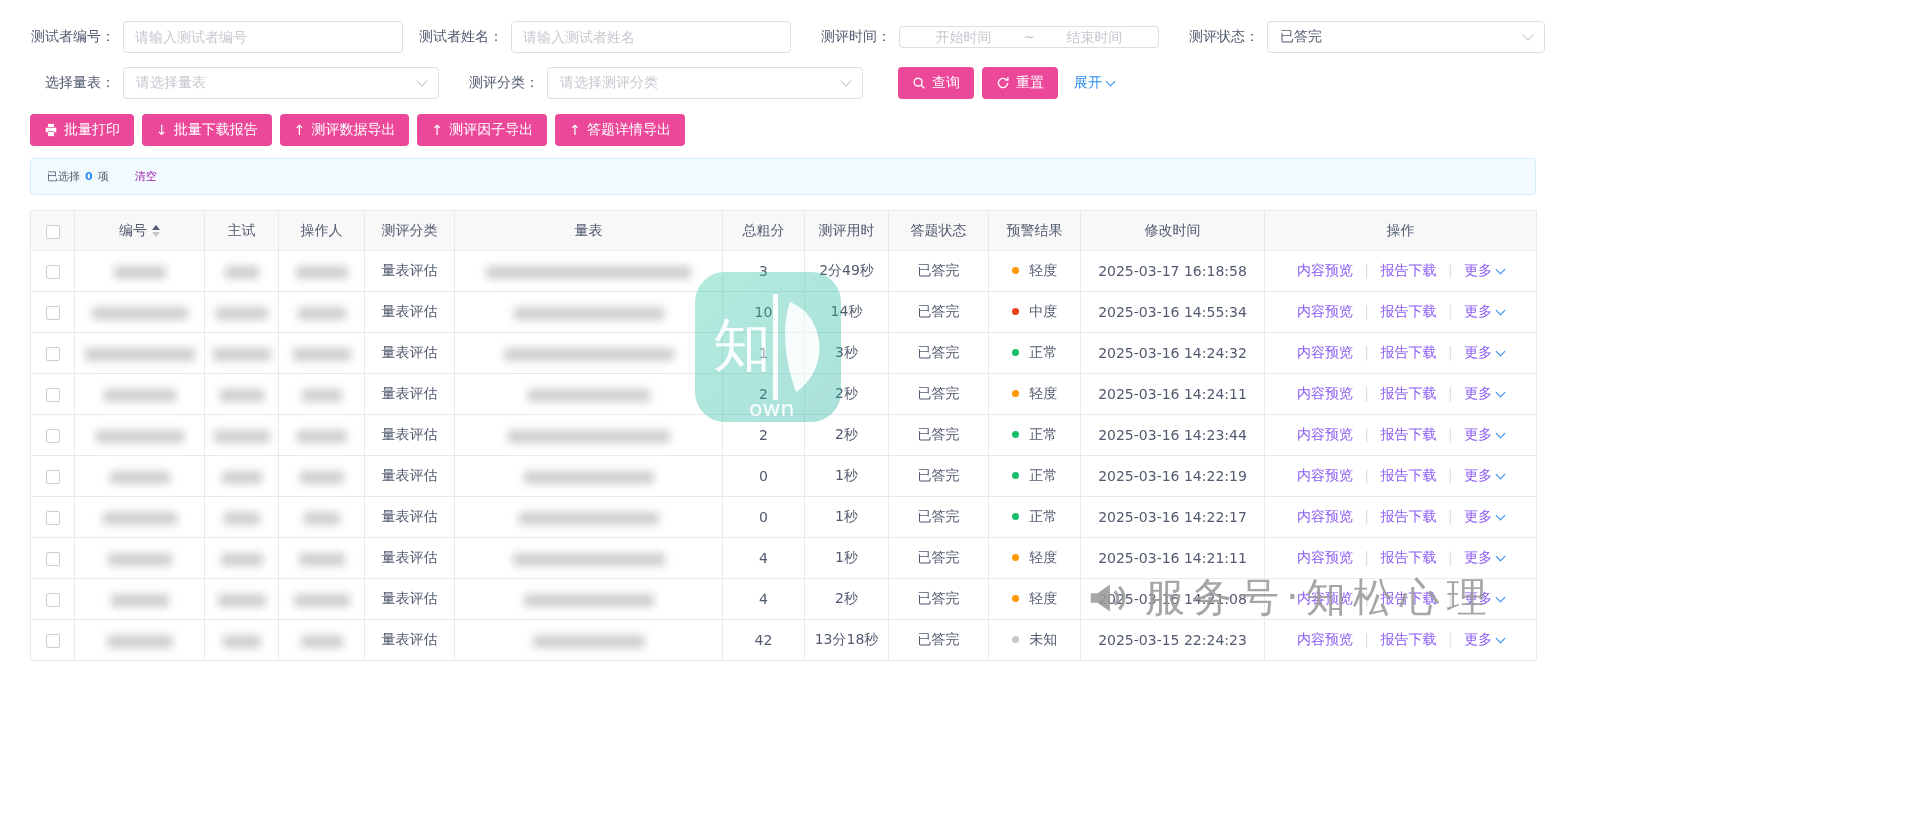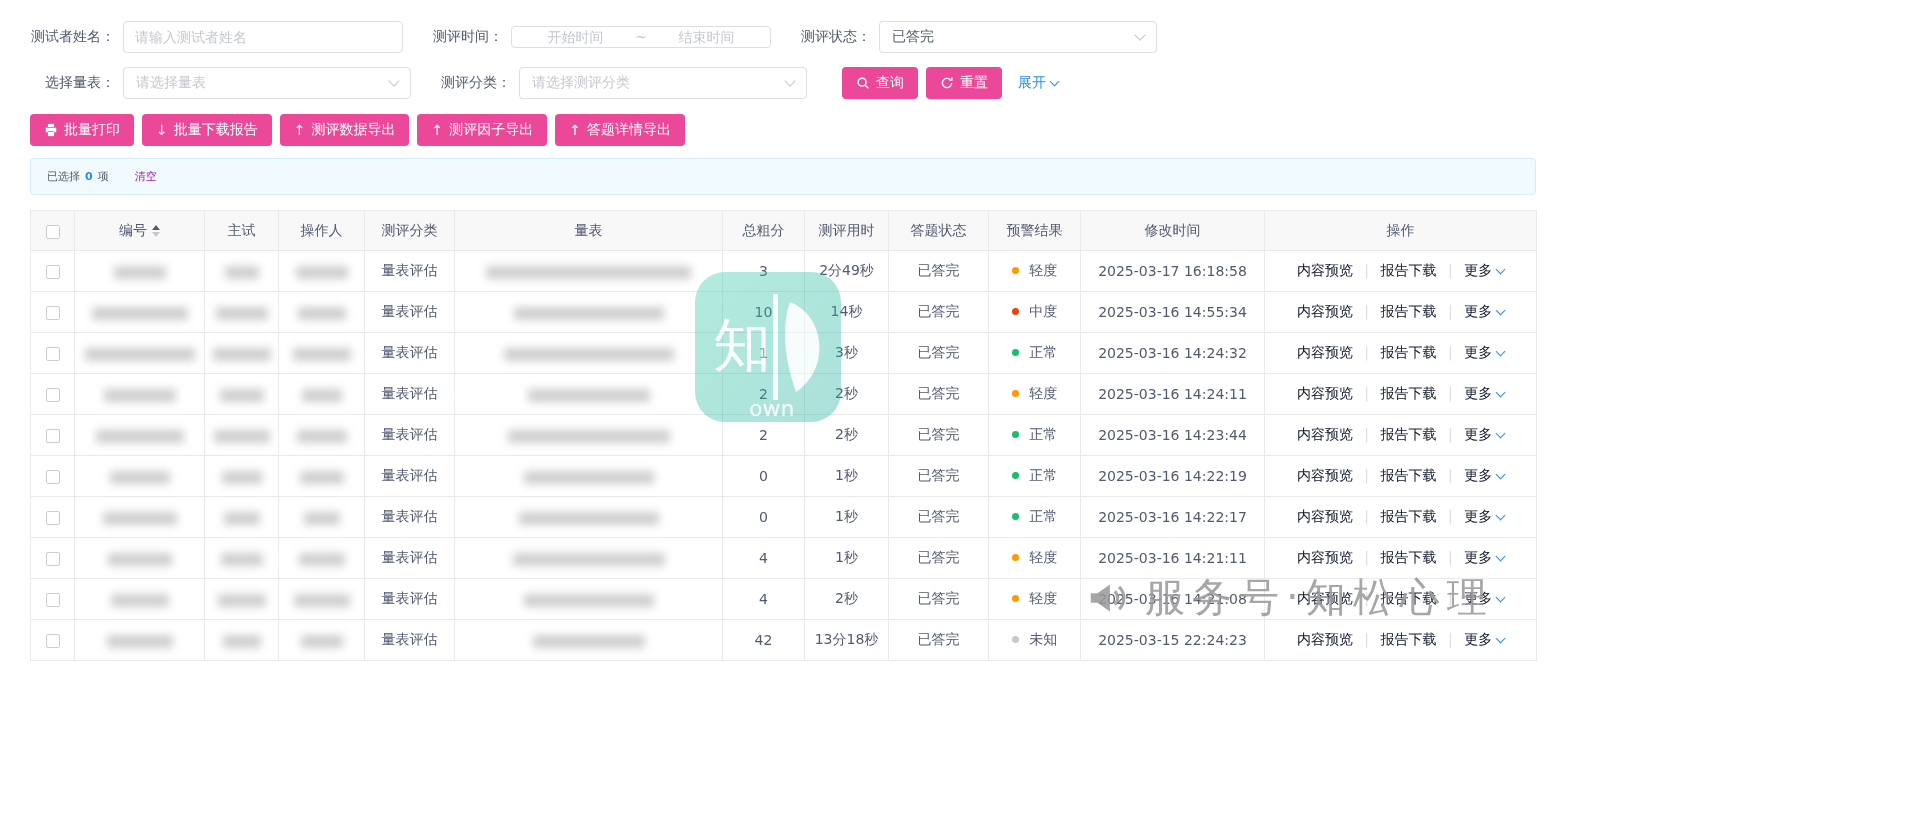--- a/index.html
+++ b/index.html
@@ -11,21 +11,21 @@
   .filter-row.r1 { margin-top:21px; }
   .filter-row.r2 { margin-top:14px; }
   .filter-item { display:flex; align-items:center; margin-right:15px; }
   .fl-label { width:85px; text-align:right; font-size:14px; color:#515a6e; margin-right:8px; flex-shrink:0; white-space:nowrap; }
   .fl-input { width:280px; height:32px; border:1px solid #dcdee2; border-radius:4px; padding:0 11px; font-size:14px; color:#515a6e; outline:none; font-family:inherit; }
   .fl-input::placeholder { color:#c5c8ce; }
   .date-range { width:260px; height:22px; border:1px solid #dcdee2; border-radius:4px; display:flex; align-items:center; padding:0 8px; }
   .dr-input { flex:1; border:none; outline:none; text-align:center; font-size:14px; color:#515a6e; width:100px; font-family:inherit; }
   .dr-input::placeholder { color:#c5c8ce; }
   .dr-sep { color:#c5c8ce; font-size:14px; padding:0 4px; }
-  .select { width:288px; height:32px; border:1px solid #dcdee2; border-radius:4px; display:flex; align-items:center; justify-content:space-between; padding:0 12px; background:#fff; cursor:pointer; }
+  .select { width:316px; height:32px; border:1px solid #dcdee2; border-radius:4px; display:flex; align-items:center; justify-content:space-between; padding:0 12px; background:#fff; cursor:pointer; }
   .select.wide { width:278px; }
   .select-value { font-size:14px; color:#515a6e; }
   .select-placeholder { font-size:14px; color:#c5c8ce; }
   .chev { display:inline-block; width:7px; height:7px; border-right:1.5px solid currentColor; border-bottom:1.5px solid currentColor; transform:rotate(45deg); position:relative; top:-2px; }
   .chev-gray { color:#c5c8ce; width:8px; height:8px; }
   .chev-blue { color:#2d8cf0; margin-left:5px; }
 
   .btn { display:inline-flex; align-items:center; gap:6px; height:32px; padding:0 14px; border:none; border-radius:4px; font-size:14px; cursor:pointer; font-family:inherit; white-space:nowrap; }
   .btn-primary { background:#ec4899; color:#fff; }
   .btn-query { margin-left:20px; }
@@ -47,36 +47,40 @@
   .grid th, .grid td { border:1px solid #e8eaec; text-align:center; font-size:14px; color:#515a6e; overflow:hidden; white-space:nowrap; }
   .grid th { background:#f8f8f9; height:40px; font-weight:400; }
   .grid td { height:41px; background:#fff; }
   .th-inner { display:inline-flex; align-items:center; gap:5px; }
   .carets { display:inline-flex; flex-direction:column; align-items:center; cursor:pointer; }
   .caret-up { width:0; height:0; border-left:4px solid transparent; border-right:4px solid transparent; border-bottom:5px solid #515a6e; margin-bottom:2px; }
   .caret-down { width:0; height:0; border-left:4px solid transparent; border-right:4px solid transparent; border-top:5px solid #c5c8ce; }
   .checkbox { display:inline-block; width:14px; height:14px; border:1px solid #c9cdd4; border-radius:2px; background:#fff; vertical-align:middle; cursor:pointer; }
   .blur { display:inline-block; height:13px; background:#c2c2c2; border-radius:2px; filter:blur(4px); opacity:.8; vertical-align:middle; }
   .dot { display:inline-block; width:7px; height:7px; border-radius:50%; margin-right:6px; vertical-align:middle; position:relative; top:-1px; }
-  .op-link { color:#0f172a; text-decoration:none; cursor:pointer; }
+  .op-link { color:#8b5cf6; text-decoration:none; cursor:pointer; }
   .op-sep { color:#dcdee2; margin:0 7px; }
   .more-link { display:inline-flex; align-items:center; }
 
   
   .wm { position:absolute; pointer-events:none; user-select:none; z-index:5; }
   .wm-logo { left:693px; top:270px; opacity:.5; }
   .wm-service { left:1085px; top:570px; display:flex; align-items:center; gap:14px; opacity:.88; }
   .wm-service-text { font-size:40px; color:#9a9a9a; letter-spacing:7px; white-space:nowrap; }
 </style>
 </head>
 <body>
 
 <div class="page">
 
   <div class="filter-row r1">
+    <div class="filter-item">
+      <span class="fl-label">测试者编号：</span>
+      <input class="fl-input" placeholder="请输入测试者编号" style="">
+    </div>
     <div class="filter-item">
       <span class="fl-label">测试者姓名：</span>
       <input class="fl-input" placeholder="请输入测试者姓名" style="">
     </div>
     <div class="filter-item">
       <span class="fl-label">测评时间：</span>
       <div class="date-range">
         <input class="dr-input" placeholder="开始时间" style="">
         <span class="dr-sep">~</span>
         <input class="dr-input" placeholder="结束时间" style="">

